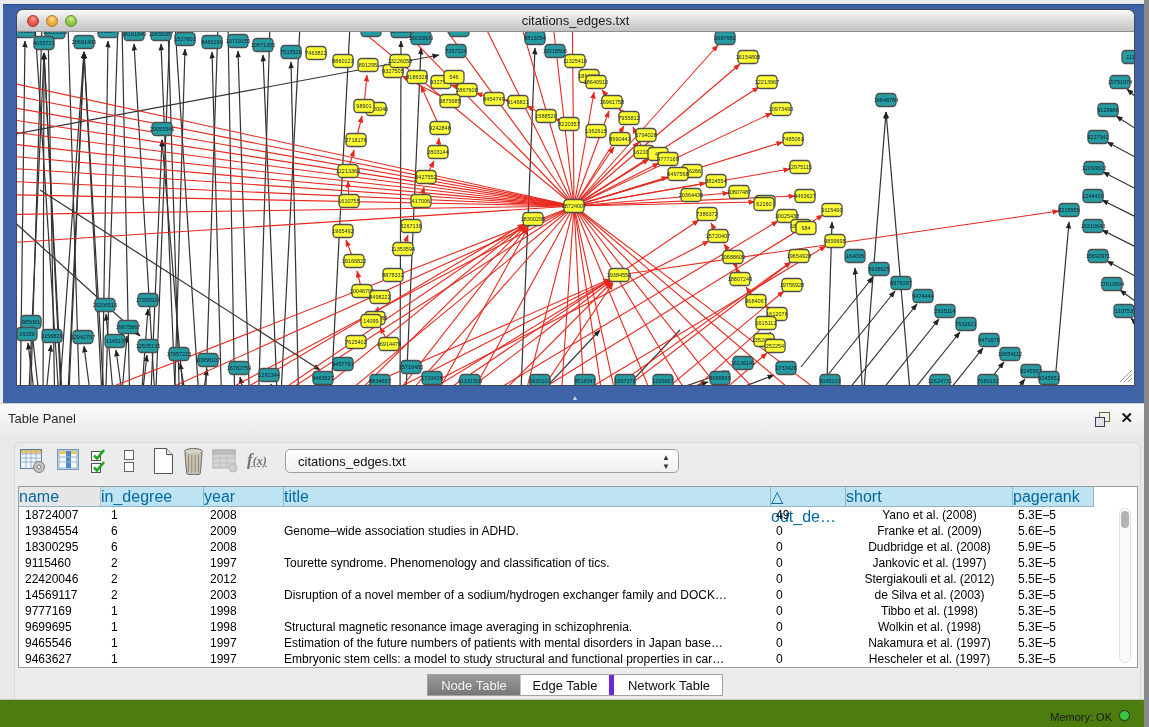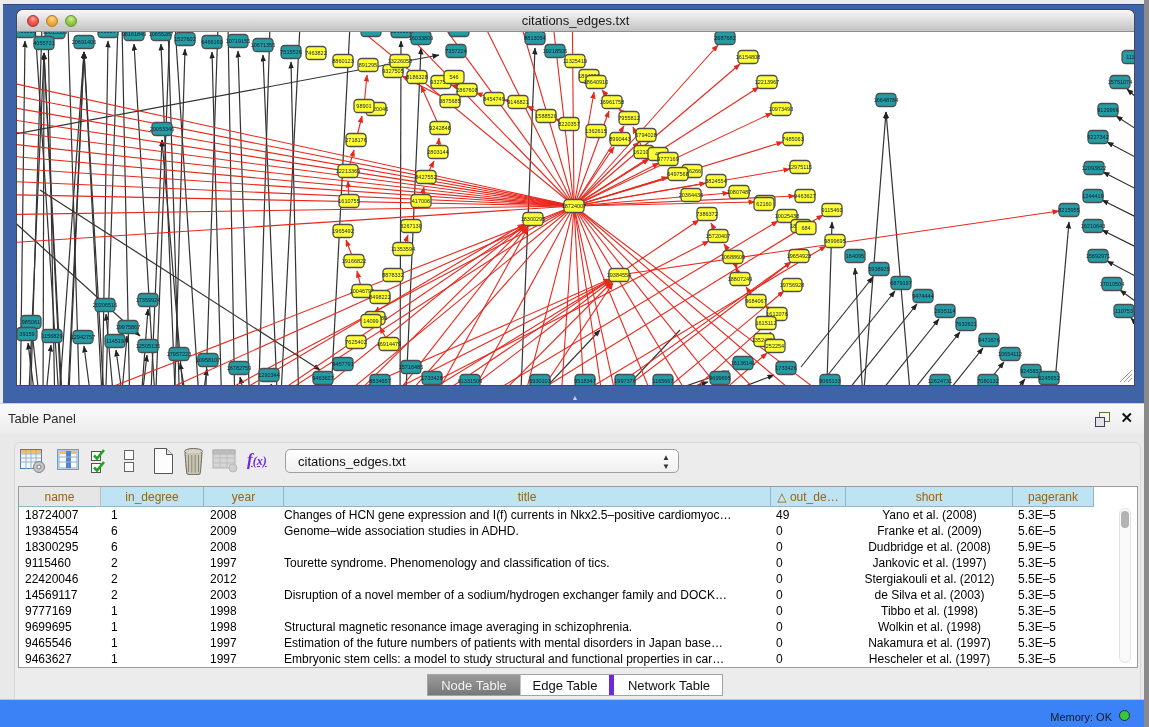--- a/index.html
+++ b/index.html
@@ -15,32 +15,32 @@
 .divider{position:absolute;left:570px;top:395px;width:10px;height:5px;color:#c9d2e2;font-size:7px;line-height:5px;text-align:center;}
 .tpbar{position:absolute;left:0;top:403px;width:1144px;height:48px;background:linear-gradient(#fbfbfb,#e3e3e3);border-top:1px solid #cfcfcf;border-bottom:1px solid #bcbcbc;}
 .tpbar .t{position:absolute;left:8px;top:7px;font-size:13px;color:#2a2a2a;}
 .panel{position:absolute;left:0;top:434px;width:1144px;height:293px;background:#e9e9e9;}
 .inner{position:absolute;left:14px;top:8px;width:1127px;height:278px;background:#ececec;border:1px solid #d8d8d8;border-radius:6px 6px 0 0;}
 .combo{position:absolute;left:285px;top:449px;width:394px;height:24px;background:linear-gradient(#ffffff,#f0f0f0);border:1px solid #9f9f9f;border-radius:5px;}
 .combo .txt{position:absolute;left:12px;top:4px;font-size:13px;color:#111;}
 .combo .arr{position:absolute;right:8px;top:3px;font-size:8px;line-height:9px;color:#333;text-align:center;}
 .tablebox{position:absolute;left:18px;top:486px;width:1120px;height:182px;background:#fff;border:1px solid #9a9a9a;}
 .thead{position:absolute;left:0;top:0;height:20px;width:1075px;}
-.th{position:absolute;top:0;height:20px;background:#bee3f2;border-right:1px solid #8fb6c6;border-bottom:1px solid #8fb6c6;font-size:12px;color:#a16207;text-align:center;line-height:20px;}
+.th{position:absolute;top:0;height:20px;background:#bee3f2;border-right:1px solid #8fb6c6;border-bottom:1px solid #8fb6c6;font-size:16px;color:#0369a1;line-height:20px;}
 .rowsarea{position:absolute;left:0;top:20px;width:1075px;}
 .tr{position:relative;height:16px;font-size:12px;color:#000;white-space:nowrap;}
 .tr span{position:absolute;top:1px;}
 .c0{left:6px;} .c1{left:92px;} .c2{left:191px;} .c3{left:265px;} .c4{left:757px;text-align:center;}
 .c5{left:827px;width:167px;text-align:center;} .c6{left:999px;}
 .sbar{position:absolute;right:6px;top:21px;width:12px;height:155px;background:#fafafa;border:1px solid #e0e0e0;border-radius:6px;}
 .sthumb{position:absolute;left:1px;top:2px;width:8px;height:17px;background:#b3b3b3;border-radius:4px;}
 .tabs{position:absolute;left:427px;top:674px;width:296px;height:22px;border:1px solid #a3a3a3;border-radius:0;background:#fff;overflow:hidden;}
 .seg{position:absolute;top:0;height:22px;font-size:13px;line-height:21px;text-align:center;color:#111;}
 .seg.sel{background:linear-gradient(#9a9a9a,#747474);color:#f2f2f2;}
-.statline{position:absolute;left:0;top:699px;width:1144px;border-top:1px solid #c6c6c6;height:28px;background:#3b82f6;}
+.statline{position:absolute;left:0;top:699px;width:1144px;border-top:1px solid #c6c6c6;height:28px;background:#4d7c0f;}
 .mem{position:absolute;right:32px;top:11px;font-size:11px;color:#1a1a1a;}
 .dot{position:absolute;right:14px;top:10px;width:11px;height:11px;border-radius:50%;background:#38c840;border:1.5px solid #2b2b2b;}
 .icon{position:absolute;top:447px;}
 </style></head><body>
 <div class="blue"></div>
 <div class="rstrip"></div>
 <div class="win">
   <svg width="1117" height="353" viewBox="17 32 1117 353" style="position:absolute;left:0;top:22px;">
       <defs>
         <marker id="ar" markerUnits="userSpaceOnUse" markerWidth="8" markerHeight="6" refX="6.5" refY="2.75" orient="auto">
@@ -896,41 +896,40 @@
  <ellipse cx="12.5" cy="4.5" rx="9" ry="3" fill="#d9d5c5" stroke="#666"></ellipse>
  <path d="M4 6c0 0 1.5 20.5 2 21 0.5 0.8 12.5 0.8 13 0 0.5-0.5 2-21 2-21" fill="#c9c5b2" stroke="#666"></path>
  <path d="M7.5 8v17M10.8 8v17.6M14.2 8v17.6M17.5 8v17" stroke="#8d897a" fill="none"></path>
 </svg>
 <svg class="icon" style="left:212px" width="26" height="27" viewBox="0 0 26 27">
  <rect x="1" y="3" width="22" height="18" fill="#d4d4d4" stroke="#b0b0b0"></rect>
  <rect x="1" y="3" width="22" height="4" fill="#bdbdbd" stroke="#b0b0b0"></rect>
  <path d="M1 11h22M1 16h22M8 3v18M15 3v18" stroke="#bdbdbd" fill="none"></path>
  <circle cx="21" cy="21" r="4" fill="#cfcfcf" stroke="#b9b9b9"></circle>
 </svg>
-<div class="icon" style="left:247px;top:450px;font-family:'Liberation Serif',serif;font-style:italic;font-weight:bold;font-size:17px;color:#6d28d9;text-decoration:underline;"><i>f</i><span style="font-size:12px;">(x)</span></div>
+<div class="icon" style="left:247px;top:450px;font-family:'Liberation Serif',serif;font-style:italic;font-weight:bold;font-size:17px;color:#737373;text-decoration:underline;"><i>f</i><span style="font-size:12px;">(x)</span></div>
 <div class="combo">
     <div class="txt">citations_edges.txt</div>
     <div class="arr">▲<br>▼</div>
   </div>
 <div class="tablebox">
   <div class="thead">
     <div class="th" style="left:0;width:82px;background:#e6e6e6;border-right:1px solid #bdbdbd;">name</div>
     <div class="th" style="left:82px;width:103px;">in_degree</div>
     <div class="th" style="left:185px;width:80px;">year</div>
     <div class="th" style="left:265px;width:487px;">title</div>
     <div class="th" style="left:752px;width:75px;">△ out_de…</div>
     <div class="th" style="left:827px;width:167px;">short</div>
     <div class="th" style="left:994px;width:81px;">pagerank</div>
   </div>
   <div class="rowsarea">
 <div class="tr">
         <span class="c0">18724007</span>
         <span class="c1">1</span>
         <span class="c2">2008</span>
-        <span class="c3">Changes of HCN gene expression and I(f) currents in Nkx2.5–positive cardiomyoc…</span>
         <span class="c4">49</span>
         <span class="c5">Yano et al. (2008)</span>
         <span class="c6">5.3E–5</span>
       </div>
 <div class="tr">
         <span class="c0">19384554</span>
         <span class="c1">6</span>
         <span class="c2">2009</span>
         <span class="c3">Genome–wide association studies in ADHD.</span>
         <span class="c4">0</span>

